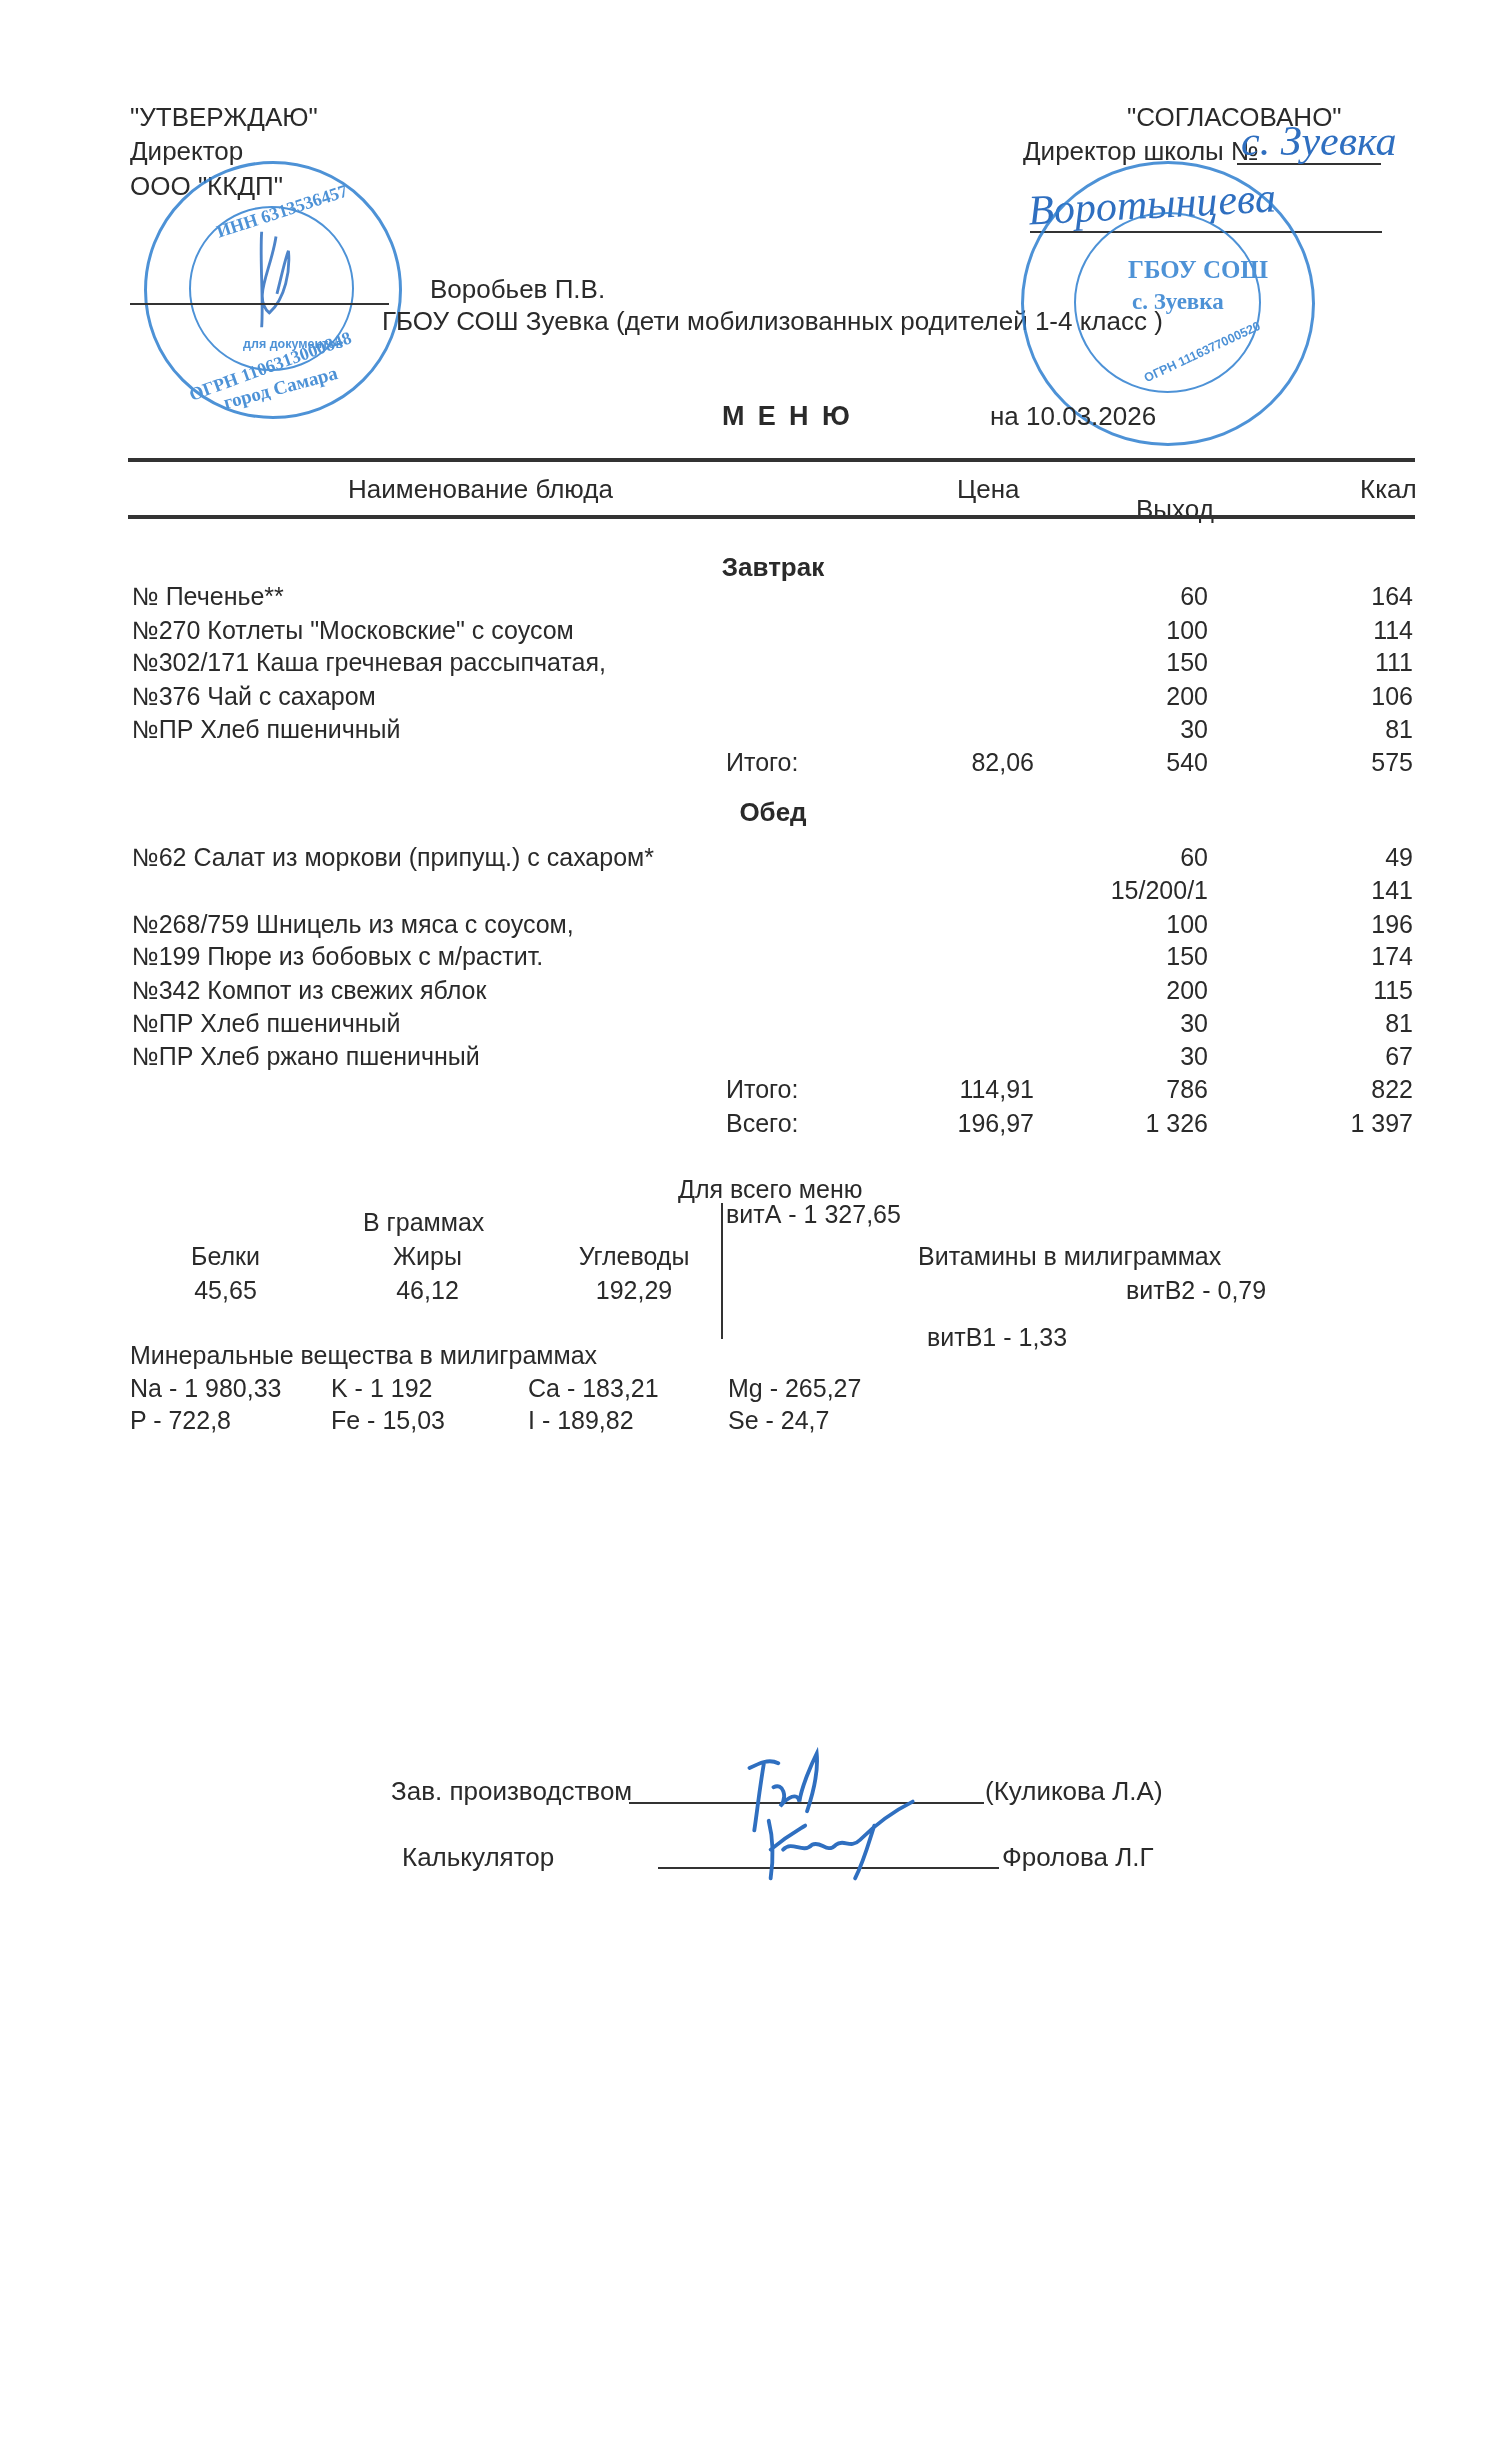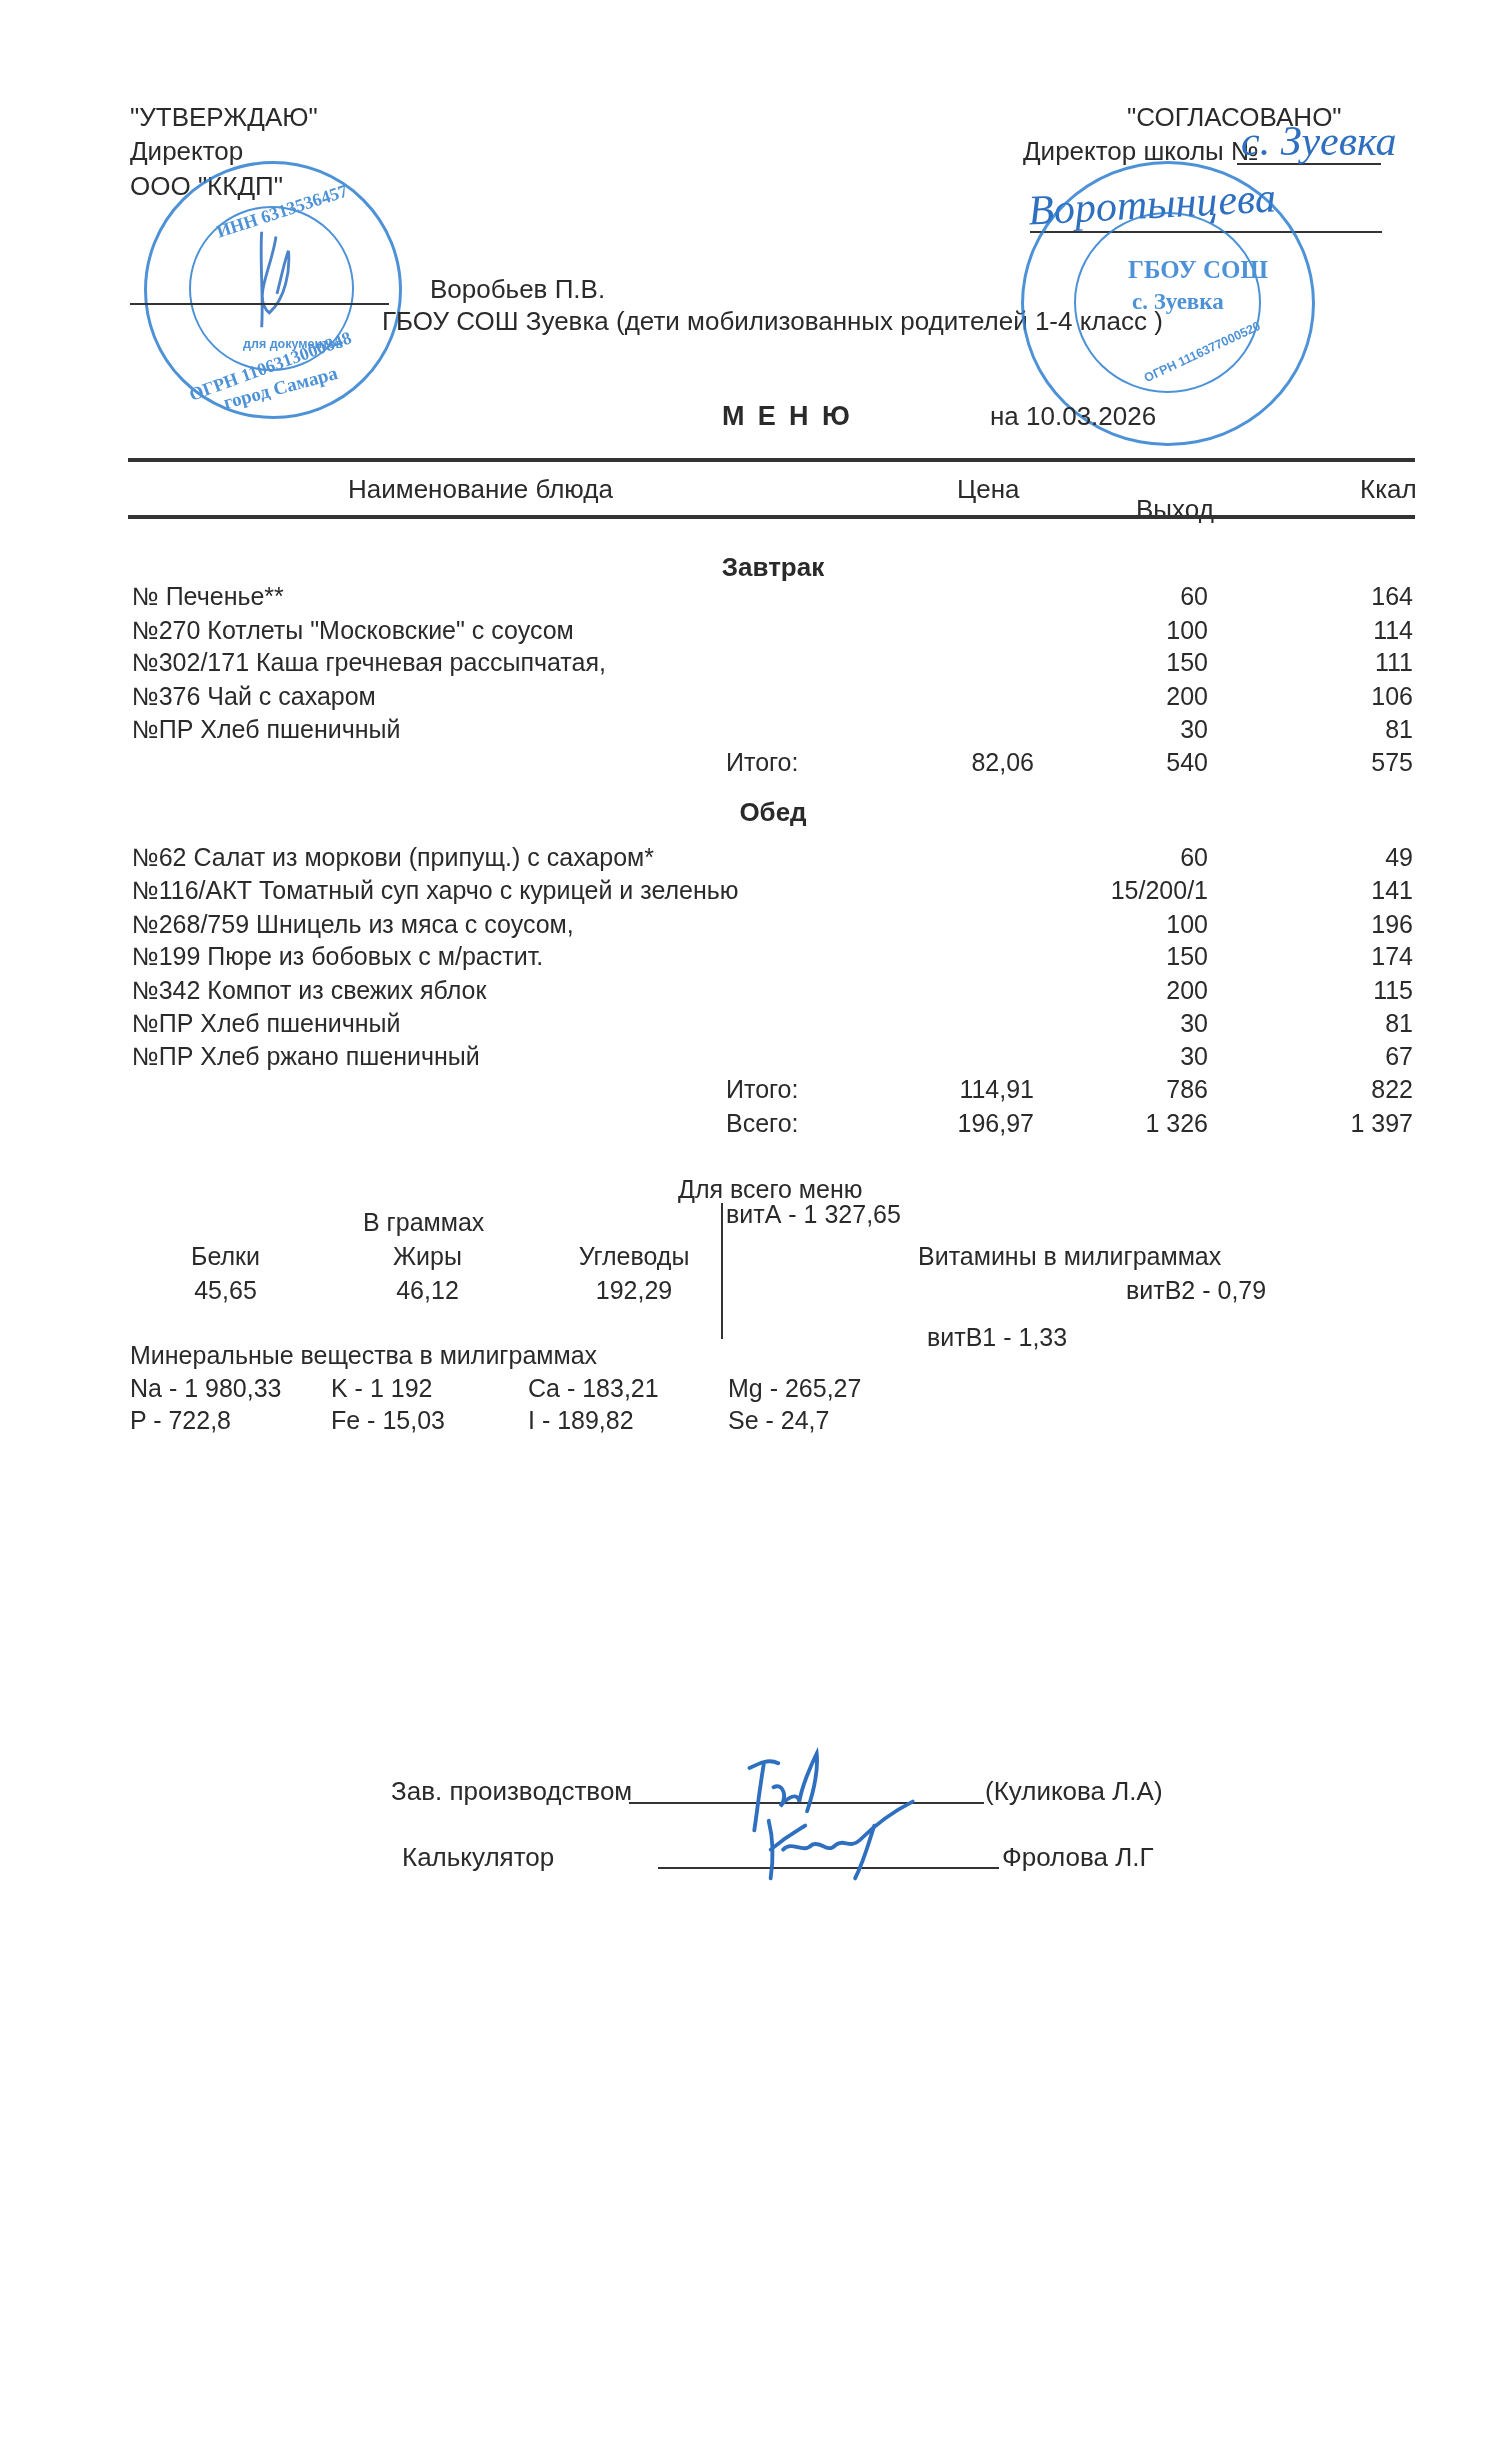--- a/index.html
+++ b/index.html
@@ -102,21 +102,20 @@
 </div>
 
 <div class="abs b c" style="left:672px; width:202px; top:799px; font-size:26px;">Обед</div>
 
 <div class="row" style="top:845px;">
   <span class="col-name">№62 Салат из моркови (припущ.) с сахаром*</span>
   <span class="col-yield">60</span>
   <span class="col-kcal">49</span>
 </div>
 <div class="row" style="top:878px;">
-  <span class="col-name">№116/АКТ Томатный суп харчо с курицей и  зеленью</span>
   <span class="col-yield">15/200/1</span>
   <span class="col-kcal">141</span>
 </div>
 <div class="row" style="top:912px;">
   <span class="col-name">№268/759 Шницель из мяса с соусом,</span>
   <span class="col-yield">100</span>
   <span class="col-kcal">196</span>
 </div>
 <div class="row" style="top:944px;">
   <span class="col-name">№199 Пюре из бобовых с м/растит.</span>

